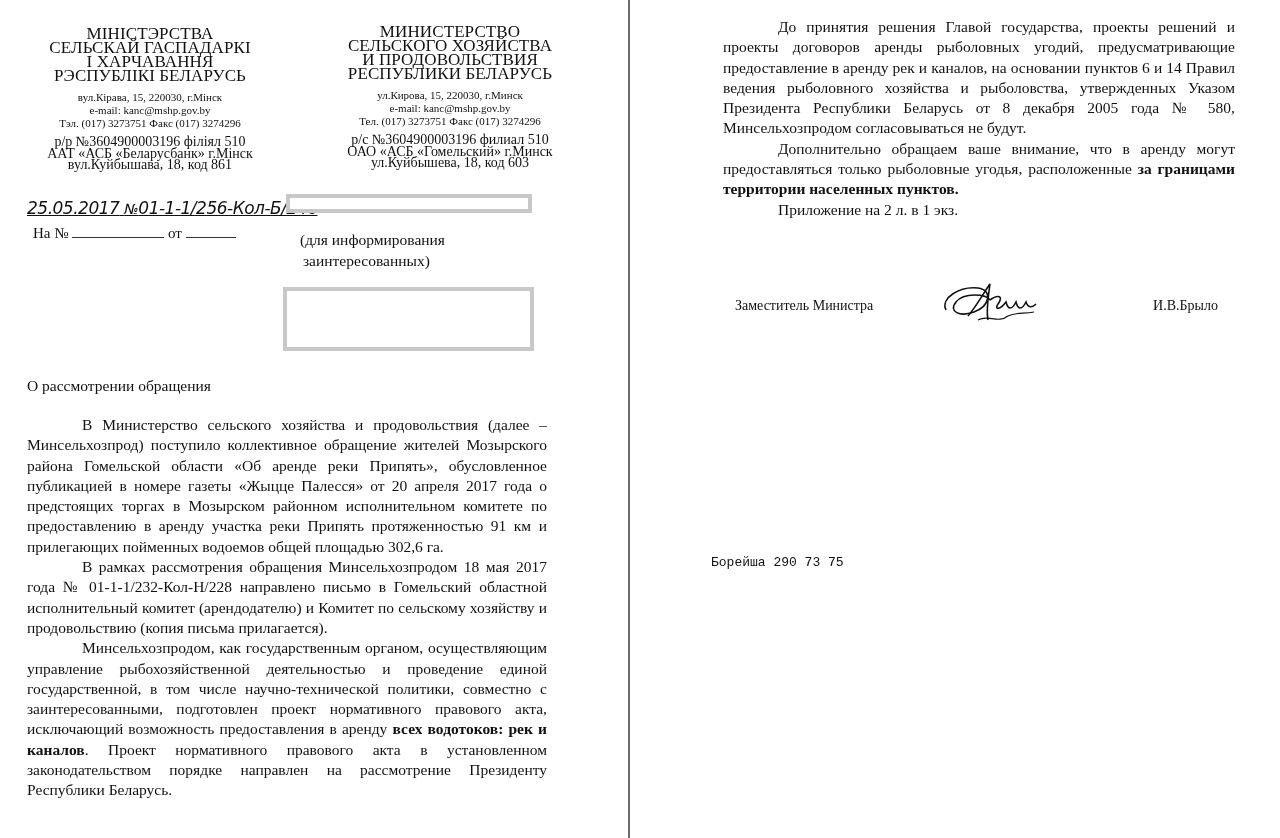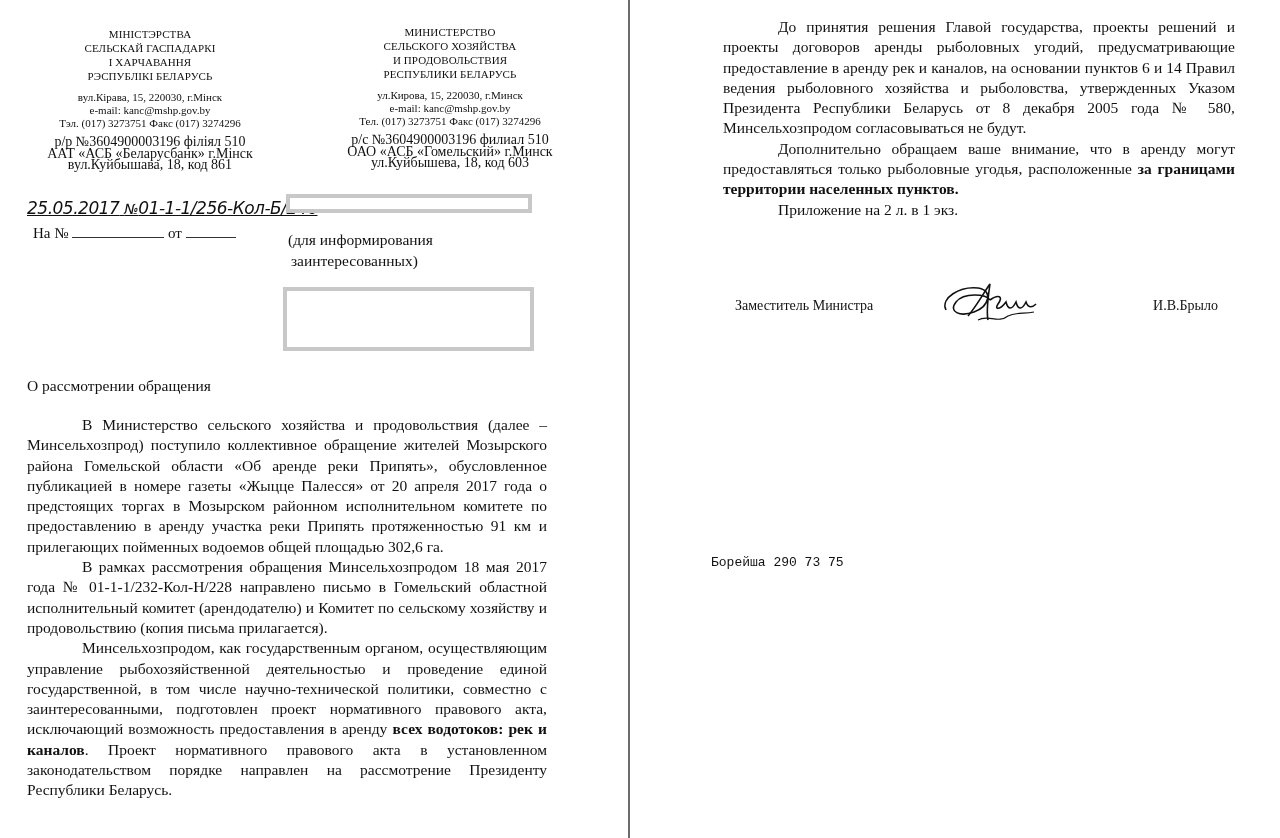--- a/index.html
+++ b/index.html
@@ -4,37 +4,37 @@
 <style>
   html, body { margin:0; padding:0; background:#ffffff; }
   body { width:1280px; height:838px; position:relative; overflow:hidden;
          font-family:"Liberation Serif", "DejaVu Serif", serif; color:#111; }
   .page { position:absolute; top:0; height:838px; background:#fff; }
   #page-left { left:0; width:628px; }
   #page-right { left:630px; width:650px; }
   .divider { position:absolute; left:628px; top:0; width:2px; height:838px; background:#6b6b6b; }
 
   .hdr { position:absolute; text-align:center; font-size:12px; line-height:12.5px; }
-  .hdr .title { font-size:11px; line-height:14px; letter-spacing:0.1px; }
+  .hdr .title { font-size:17px; line-height:14px; letter-spacing:0.1px; }
   .hdr .addr { margin-top:8px; font-size:11px; line-height:13px; }
   .hdr .bank { margin-top:6px; font-size:14px; line-height:11.5px; }
   #hdr-by { left:30px; width:240px; top:27px; }
   #hdr-ru { left:330px; width:240px; top:25px; }
 
   .regline { position:absolute; left:27px; top:198px; font-family:"DejaVu Sans", sans-serif;
              font-style:italic; font-size:17px; letter-spacing:-0.5px; text-decoration:underline; }
   .regline .num { font-size:14px; }
   .reg-ref { position:absolute; left:33px; top:225px; font-size:15px; }
   .reg-ref .blank { display:inline-block; border-bottom:1px solid #333; vertical-align:baseline; height:8px; }
 
   .redact { position:absolute; border:4px solid #c8c8c8; background:#fff; box-sizing:border-box; }
   #redact-1 { left:286px; top:194px; width:246px; height:19px; }
   #redact-2 { left:283px; top:287px; width:251px; height:64px; }
 
-  .addressee { position:absolute; left:288px; top:229px; font-size:15.5px; line-height:21px; }
+  .addressee { position:absolute; left:300px; top:229px; font-size:15.5px; line-height:21px; }
 
   .subject { position:absolute; left:27px; top:377px; font-size:15.5px; }
 
   .body { position:absolute; font-size:15.5px; line-height:20.3px; text-align:justify; }
   #body-left { left:27px; width:520px; top:415px; }
   .body p { margin:0; text-indent:55px; }
   .body b { font-weight:bold; }
 
   #body-right { left:93px; width:512px; top:17px; }
 

